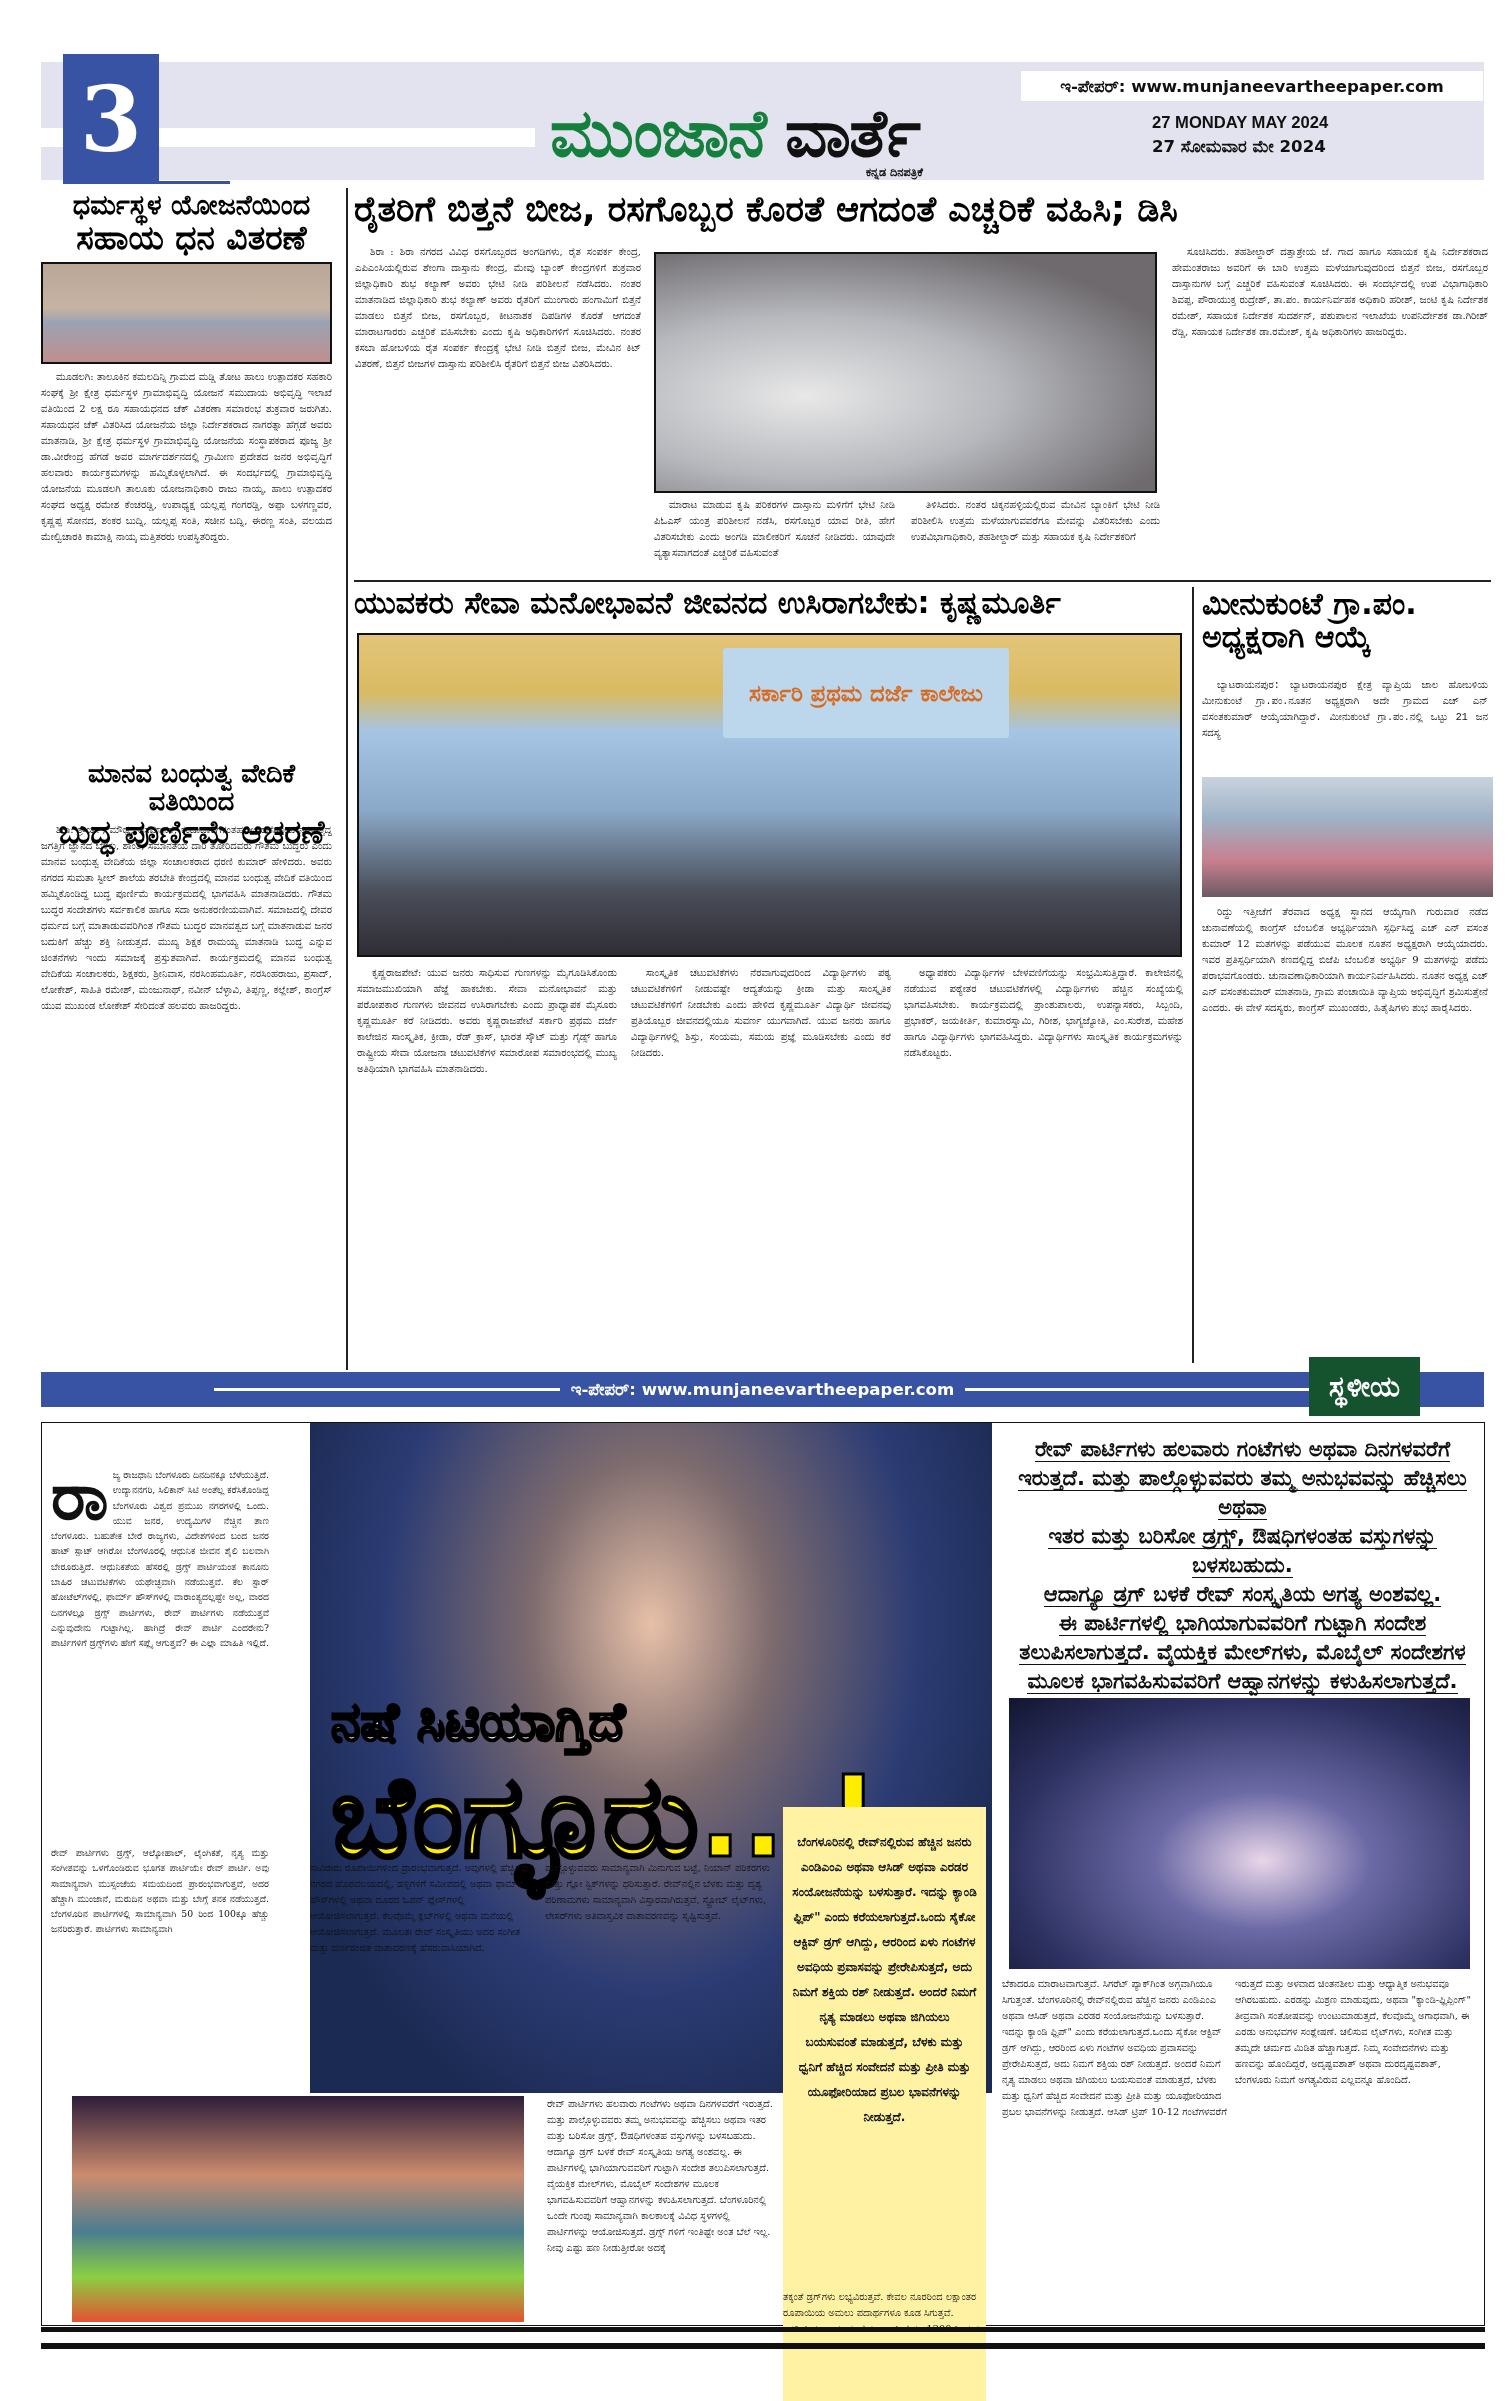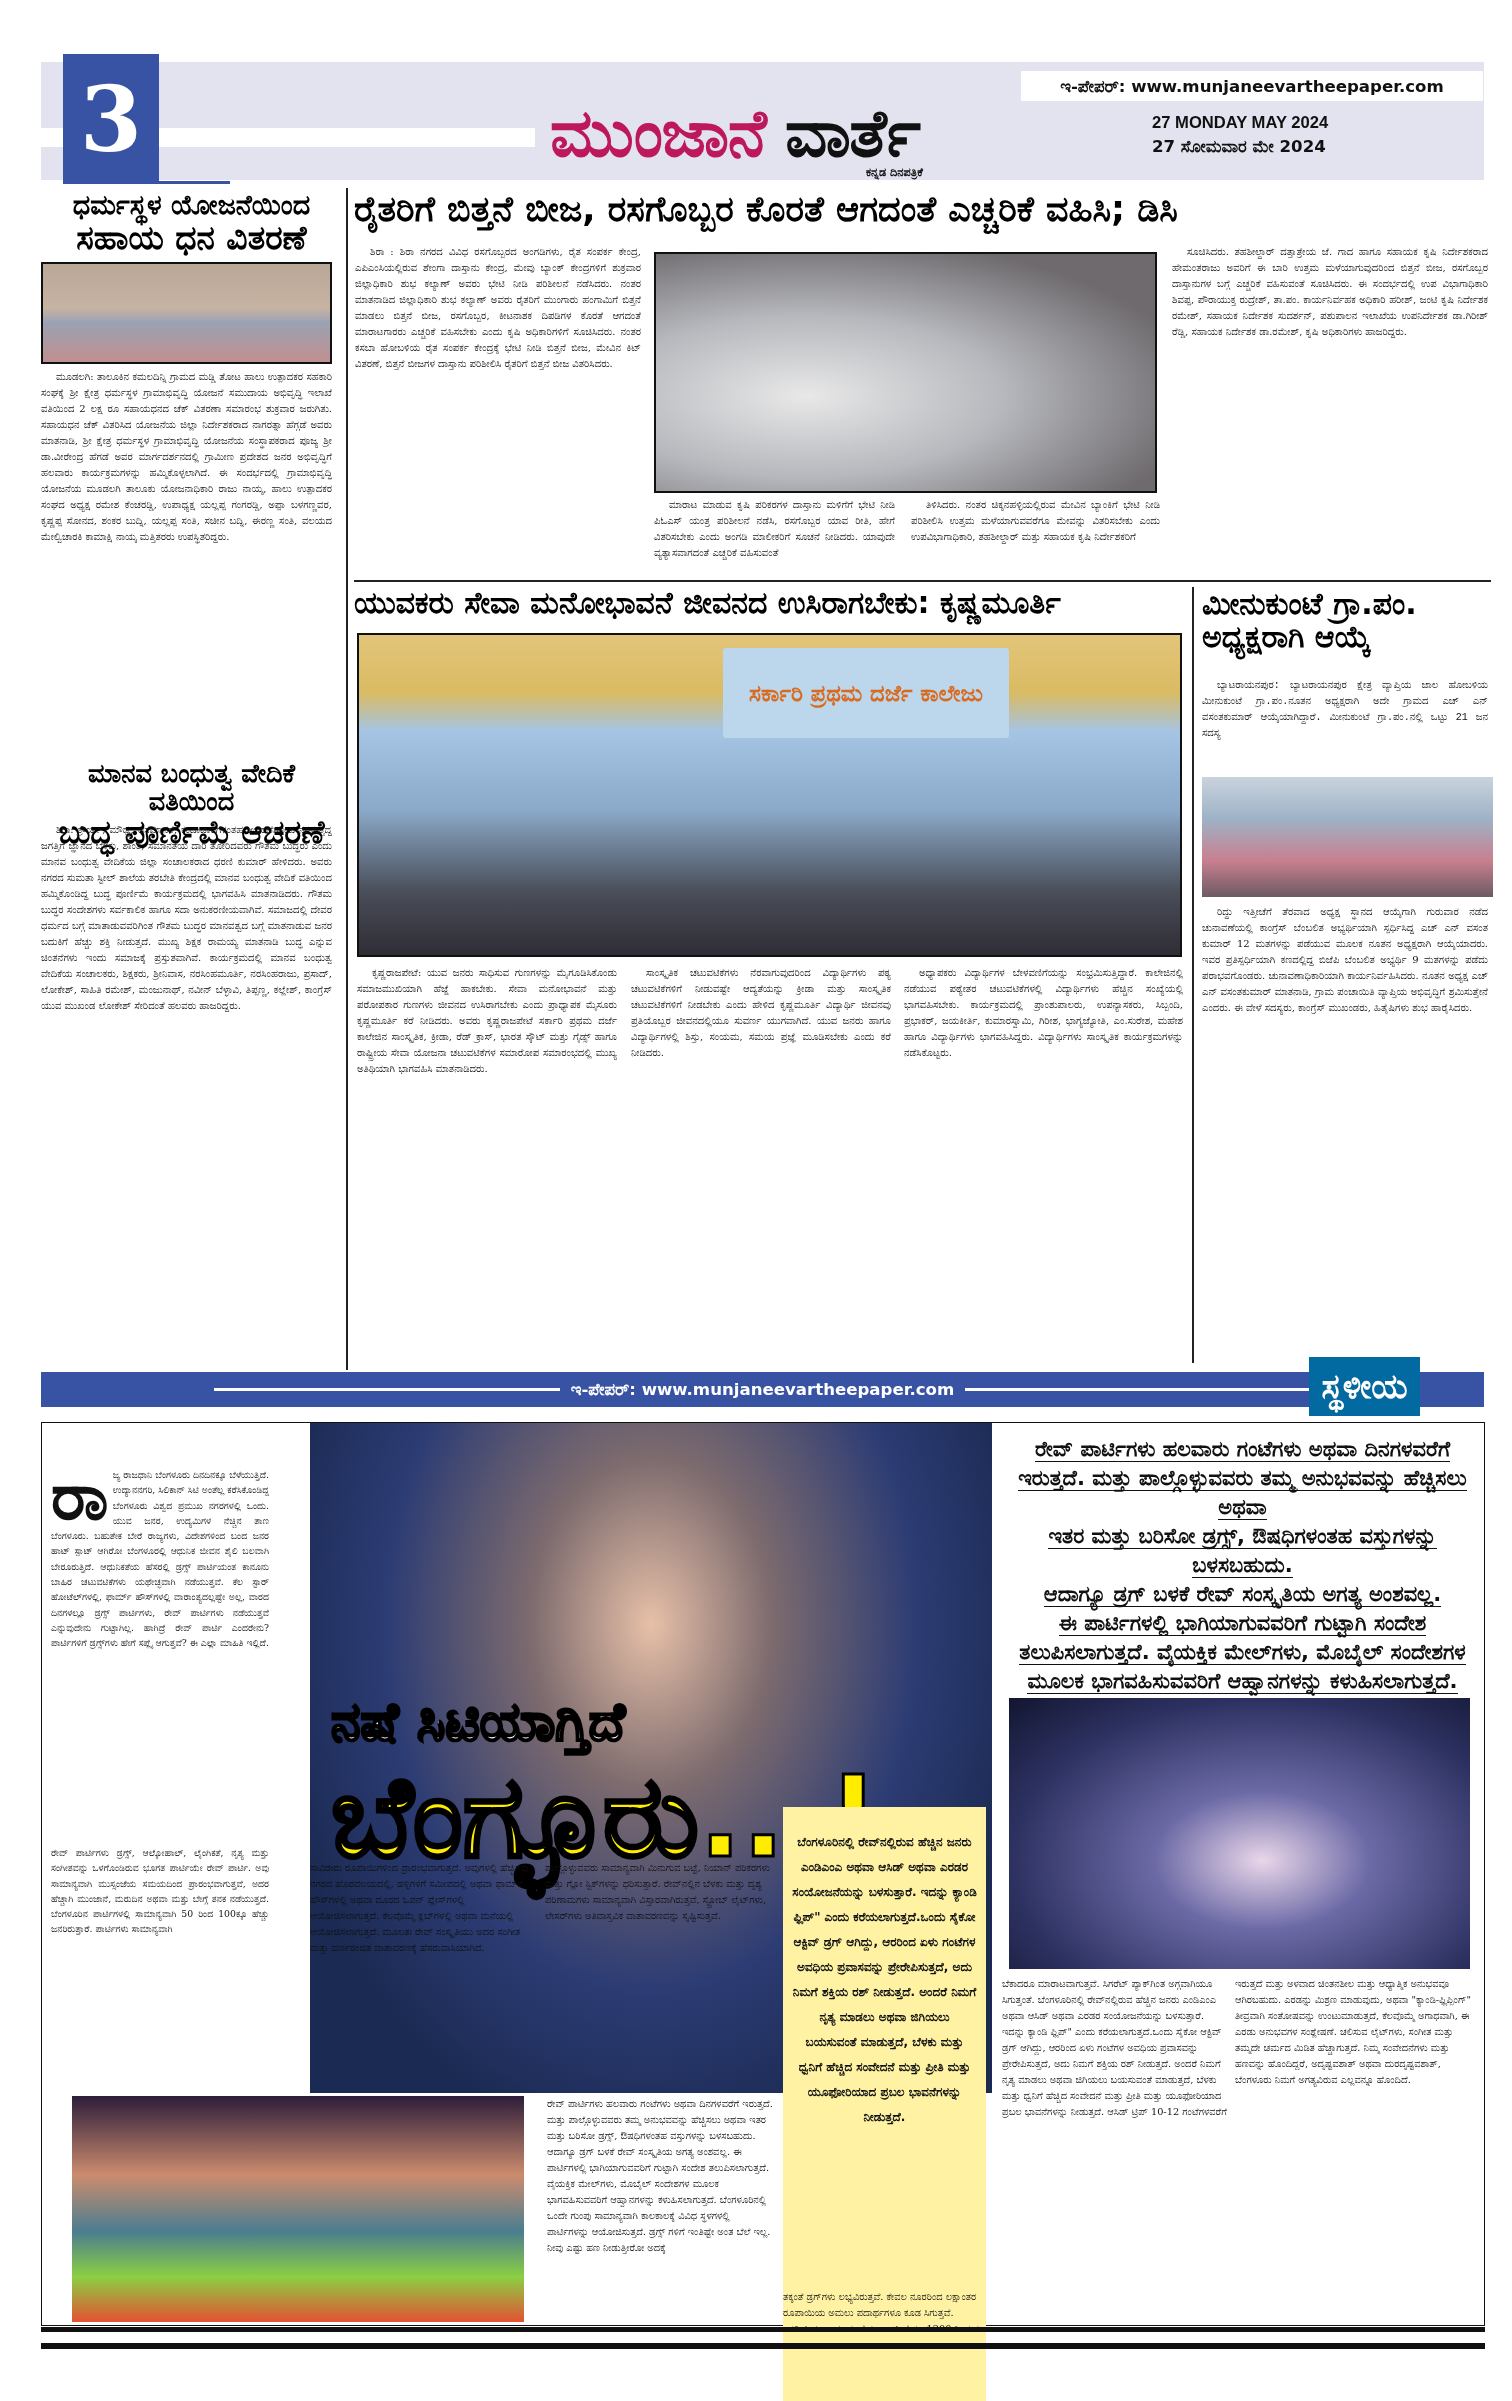--- a/index.html
+++ b/index.html
@@ -8,21 +8,21 @@
   .abs { position: absolute; }
 
   
   .hdr-band1 { left: 41px; top: 62px; width: 1443px; height: 66px; background: #e3e3f0; }
   .hdr-band2 { left: 41px; top: 147px; width: 1443px; height: 33px; background: #e3e3f0; }
   .hdr-white { left: 41px; top: 128px; width: 494px; height: 19px; background: #fff; }
   .hdr-band-right { left: 535px; top: 128px; width: 949px; height: 19px; background: #e3e3f0; }
   .page-num { left: 63px; top: 54px; width: 96px; height: 130px; background: #3953a4; color: #fff;
     font-family: "DejaVu Serif", serif; font-weight: bold; font-size: 89px; display: flex; align-items: center; justify-content: center; }
   .masthead { left: 550px; top: 69px; height: 98px; display: flex; align-items: flex-end; gap: 19.6px; }
-  .mast-red { color: #be185d; font-weight: bold; font-size: 66px; line-height: 1; letter-spacing: -1.5px; }
+  .mast-red { color: #15803d; font-weight: bold; font-size: 66px; line-height: 1; letter-spacing: -1.5px; }
   .mast-black { color: #111; font-weight: bold; font-size: 66px; line-height: 1; letter-spacing: -1.5px; }
   .mast-sub { left: 866px; top: 166px; font-size: 11.3px; font-weight: bold; }
   .epaper-box { left: 1021px; top: 71px; width: 462px; height: 30px; background: #fff; display: flex; align-items: center; justify-content: center; font-size: 16.6px; font-weight: bold; }
   .date-en { left: 1152px; top: 113px; font-size: 16.6px; font-weight: bold; font-family: "Liberation Sans", sans-serif; }
   .date-kn { left: 1152px; top: 137px; font-size: 16.6px; font-weight: bold; }
 
   
   .body-text { font-family: "DejaVu Serif", serif; font-size: 10px; line-height: 16px; text-align: justify; color: #111; }
   .body-text p { text-indent: 15px; }
   .hl { font-weight: bold; color: #000; line-height: 1.1; }
@@ -67,21 +67,21 @@
   .right-photo { left: 1202px; top: 777px; width: 291px; height: 120px;
     background: linear-gradient(180deg, #c9d3de 0%, #9eb2c6 35%, #c87f8e 70%, #6b5a64 100%); border: none; }
   .right-text-b { left: 1202px; top: 904px; width: 286px; height: 459px; overflow: hidden; }
 
   .leftcol-vrule { left: 346px; top: 188px; height: 1182px; }
 
   
   .strip { left: 41px; top: 1372px; width: 1443px; height: 35px; background: #3953a4; display: flex; align-items: center; justify-content: center; }
   .strip-line { height: 3px; background: #fff; width: 346px; }
   .strip-text { color: #fff; font-size: 16.6px; font-weight: bold; margin: 0 10.5px; }
-  .strip-tag { left: 1309px; top: 1357px; width: 111px; height: 59px; background: #0369a1; color: #fff; font-weight: bold; font-size: 34px; display: flex; align-items: center; justify-content: center; }
+  .strip-tag { left: 1309px; top: 1357px; width: 111px; height: 59px; background: #14532d; color: #fff; font-weight: bold; font-size: 28px; display: flex; align-items: center; justify-content: center; }
 
   
   .bottom-frame { left: 41px; top: 1422px; width: 1444px; height: 904px; border: 1.5px solid #111; }
   .bot-left-text { left: 51px; top: 1467px; width: 218px; height: 377px; overflow: hidden; font-size: 9.3px; line-height: 15.3px; }
   .dropcap { float: left; font-size: 65px; line-height: 59px; font-weight: bold; margin-right: 4.5px; font-family: "DejaVu Sans", sans-serif; }
   .bot-main-photo { left: 310px; top: 1423px; width: 682px; height: 670px; border: none;
     background: radial-gradient(ellipse at 50% 30%, #e7c0a8 0%, #7d6b6e 25%, #2c3c74 55%, #1b2a52 80%), #202b4d; }
   .bot-title1 { left: 331px; top: 1691px; font-size: 53px; font-weight: bold; color: #fff; -webkit-text-stroke: 2.3px #000; }
   .bot-title2 { left: 331px; top: 1755px; font-size: 113px; font-weight: bold; color: #ffed00; -webkit-text-stroke: 3px #000; line-height: 1.1; }
   .bot-quote { left: 1009px; top: 1435px; width: 467px; text-align: center; font-weight: bold; font-size: 21px; line-height: 29px; }

